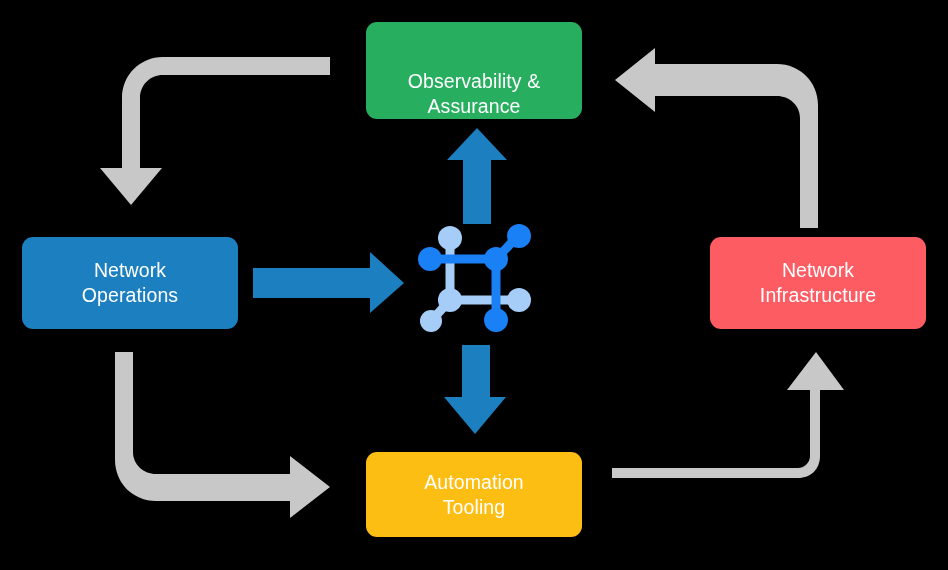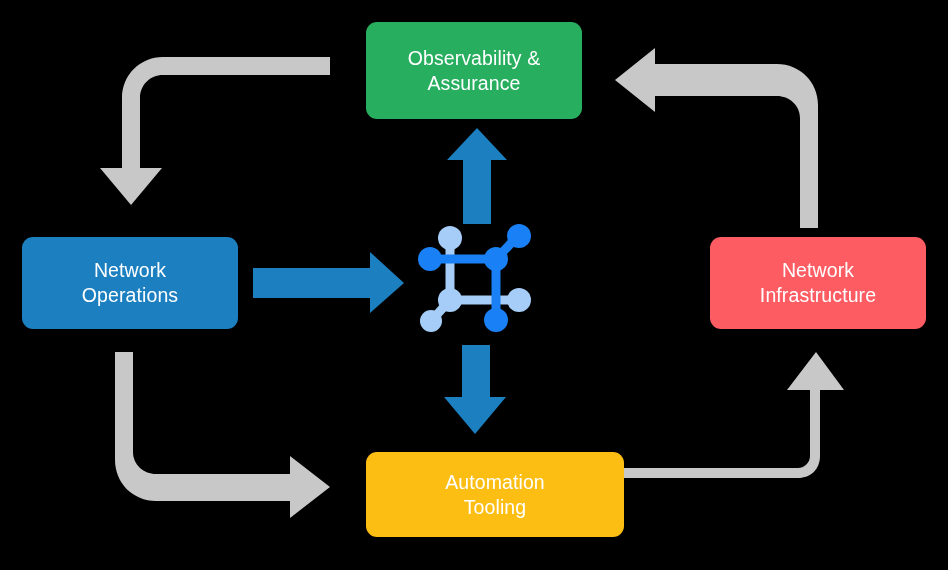--- a/index.html
+++ b/index.html
@@ -43,39 +43,40 @@
     letter-spacing: 0.1px;
     white-space: pre-line;
     padding: 0 8px;
   }
   #box-observability {
     left: 366px;
     top: 22px;
     width: 216px;
     height: 97px;
     background: #27ae5f;
+    align-items: flex-end;
   }
   #box-network-operations {
     left: 22px;
     top: 237px;
     width: 216px;
     height: 92px;
     background: #1b7fc0;
   }
   #box-network-infrastructure {
     left: 710px;
     top: 237px;
     width: 216px;
     height: 92px;
     background: #fd5c63;
   }
   #box-automation-tooling {
     left: 366px;
     top: 452px;
-    width: 258px;
+    width: 216px;
     height: 85px;
     background: #fdbe14;
   }
   #center-icon {
     position: absolute;
     left: 418px;
     top: 216px;
     width: 120px;
     height: 120px;
   }

